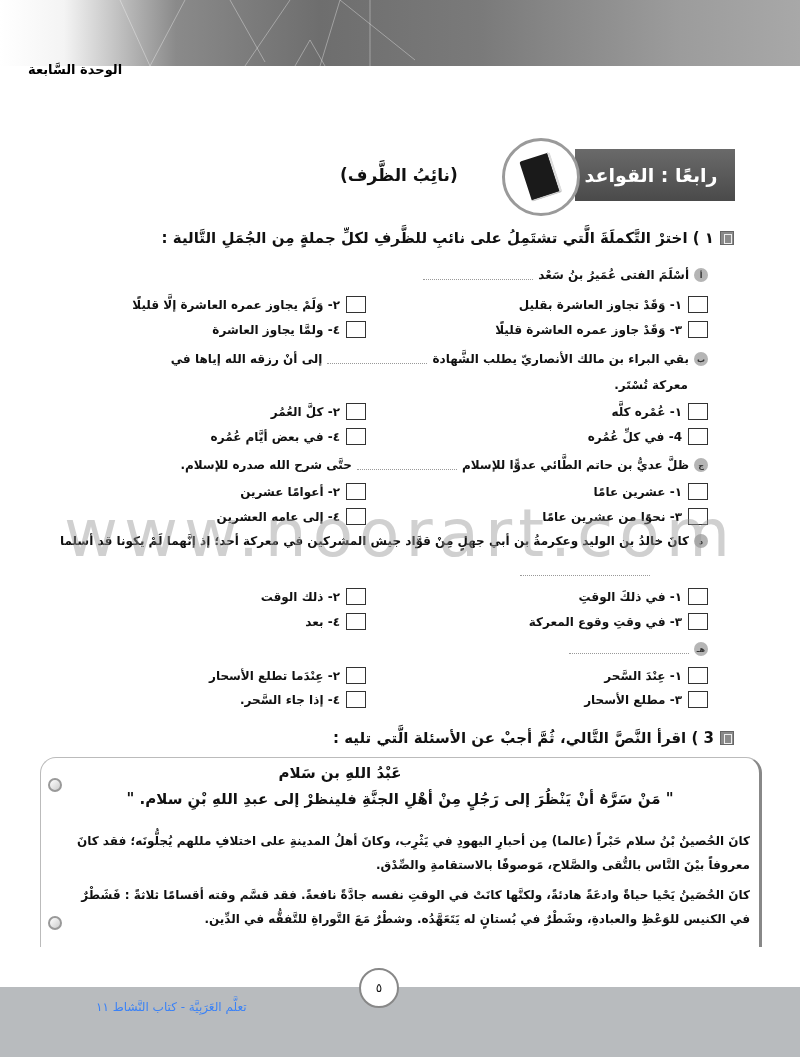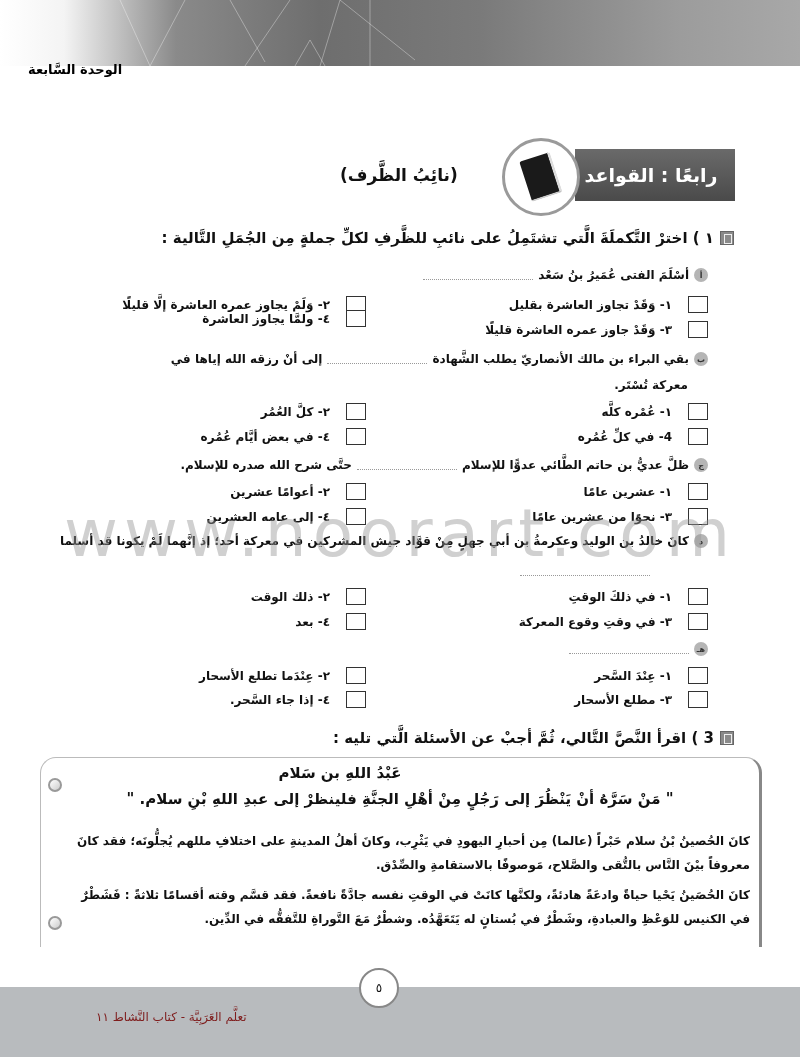--- a/index.html
+++ b/index.html
@@ -54,21 +54,21 @@
     display: flex; align-items: center; gap: 5px;
   }
   .letter-badge {
     display: inline-flex; width: 14px; height: 14px; border-radius: 50%; background: #b5b5b5; color: #333;
     font-size: 8px; align-items: center; justify-content: center; font-weight: bold;
   }
   .dots { display: inline-block; border-bottom: 1px dotted #999; height: 10px; }
 
   .opt {
     position: absolute; direction: rtl; font-size: 12px; font-weight: bold;
-    display: flex; align-items: center; gap: 16px; white-space: nowrap;
+    display: flex; align-items: center; gap: 6px; white-space: nowrap;
   }
   .box { width: 20px; height: 17px; border: 1.5px solid #333; background: #fff; flex: none; }
 
   .watermark {
     position: absolute; left: 0; top: 495px; width: 800px; text-align: center;
     font-size: 66px; color: rgba(150,150,150,0.45); letter-spacing: 6px; font-family: "DejaVu Sans", sans-serif;
     pointer-events: none;
   }
 
   
@@ -84,21 +84,21 @@
   .card-quote { position: absolute; left: 0; width: 800px; text-align: center; font-size: 15px; font-weight: bold; direction: rtl; }
   .para {
     position: absolute; right: 50px; width: 680px; direction: rtl; font-size: 12px; font-weight: bold; line-height: 24px;
   }
 
   
   .footer {
     position: absolute; left: 0; top: 987px; width: 800px; height: 70px; background: #b8bbbe;
   }
   .footer-text {
-    position: absolute; left: 96px; top: 1000px; direction: rtl; font-size: 12px; color: #7f1d1d; margin-top: 10px;
+    position: absolute; left: 96px; top: 1000px; direction: rtl; font-size: 12px; color: #3b82f6;
   }
   .page-num {
     position: absolute; left: 359px; top: 968px; width: 40px; height: 40px; border-radius: 50%;
     background: #fff; border: 2px solid #888; display: flex; align-items: center; justify-content: center; font-size: 12px;
   }
 </style>
 </head>
 <body>
 
 <div class="top-band">
@@ -141,21 +141,21 @@
     <span>١- وَقَدْ تجاوز العاشرة بقليل</span>
   </div>
 <div class="opt" style="right:434px; top:296px;">
     <span class="box"></span>
     <span>٢- وَلَمْ يجاوز عمره العاشرة إلَّا قليلًا</span>
   </div>
 <div class="opt" style="right:92px; top:321px;">
     <span class="box"></span>
     <span>٣- وَقَدْ جاوز عمره العاشرة قليلًا</span>
   </div>
-<div class="opt" style="right:434px; top:310px;">
+<div class="opt" style="right:434px; top:321px;">
     <span class="box"></span>
     <span>٤- ولمَّا يجاوز العاشرة</span>
   </div>
 
 <div class="item-stem" style="right:92px; top:352px;">
   <span class="letter-badge">ب</span>
   <span>بقي البراء بن مالك الأنصاريّ يطلب الشَّهادة</span>
   <span class="dots" style="width:100px;"></span>
   <span>إلى أنْ رزقه الله إياها في</span>
 </div>

